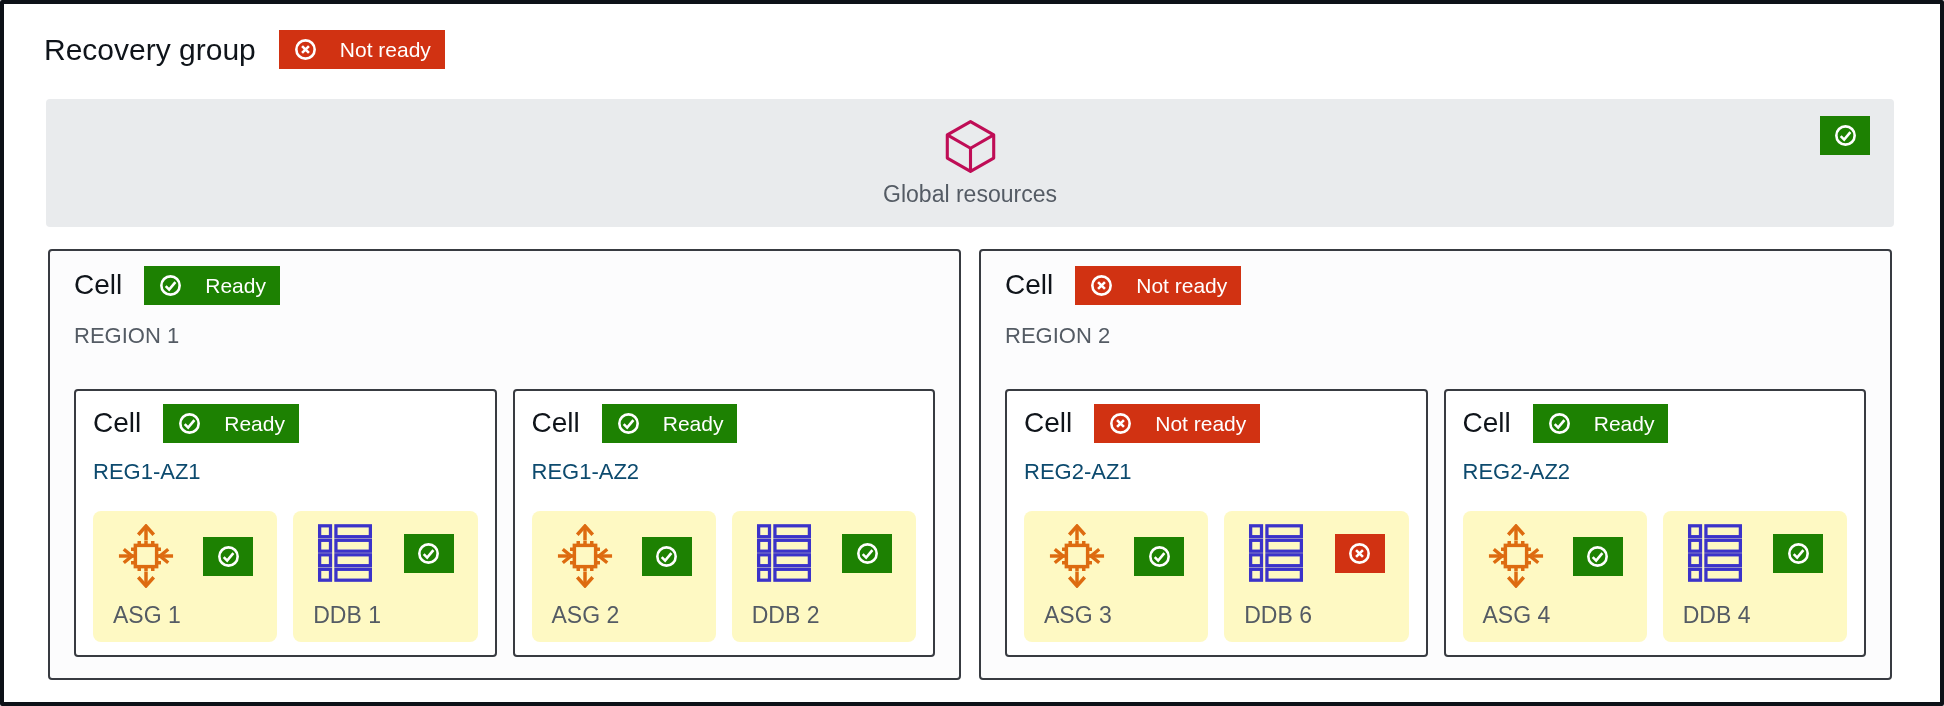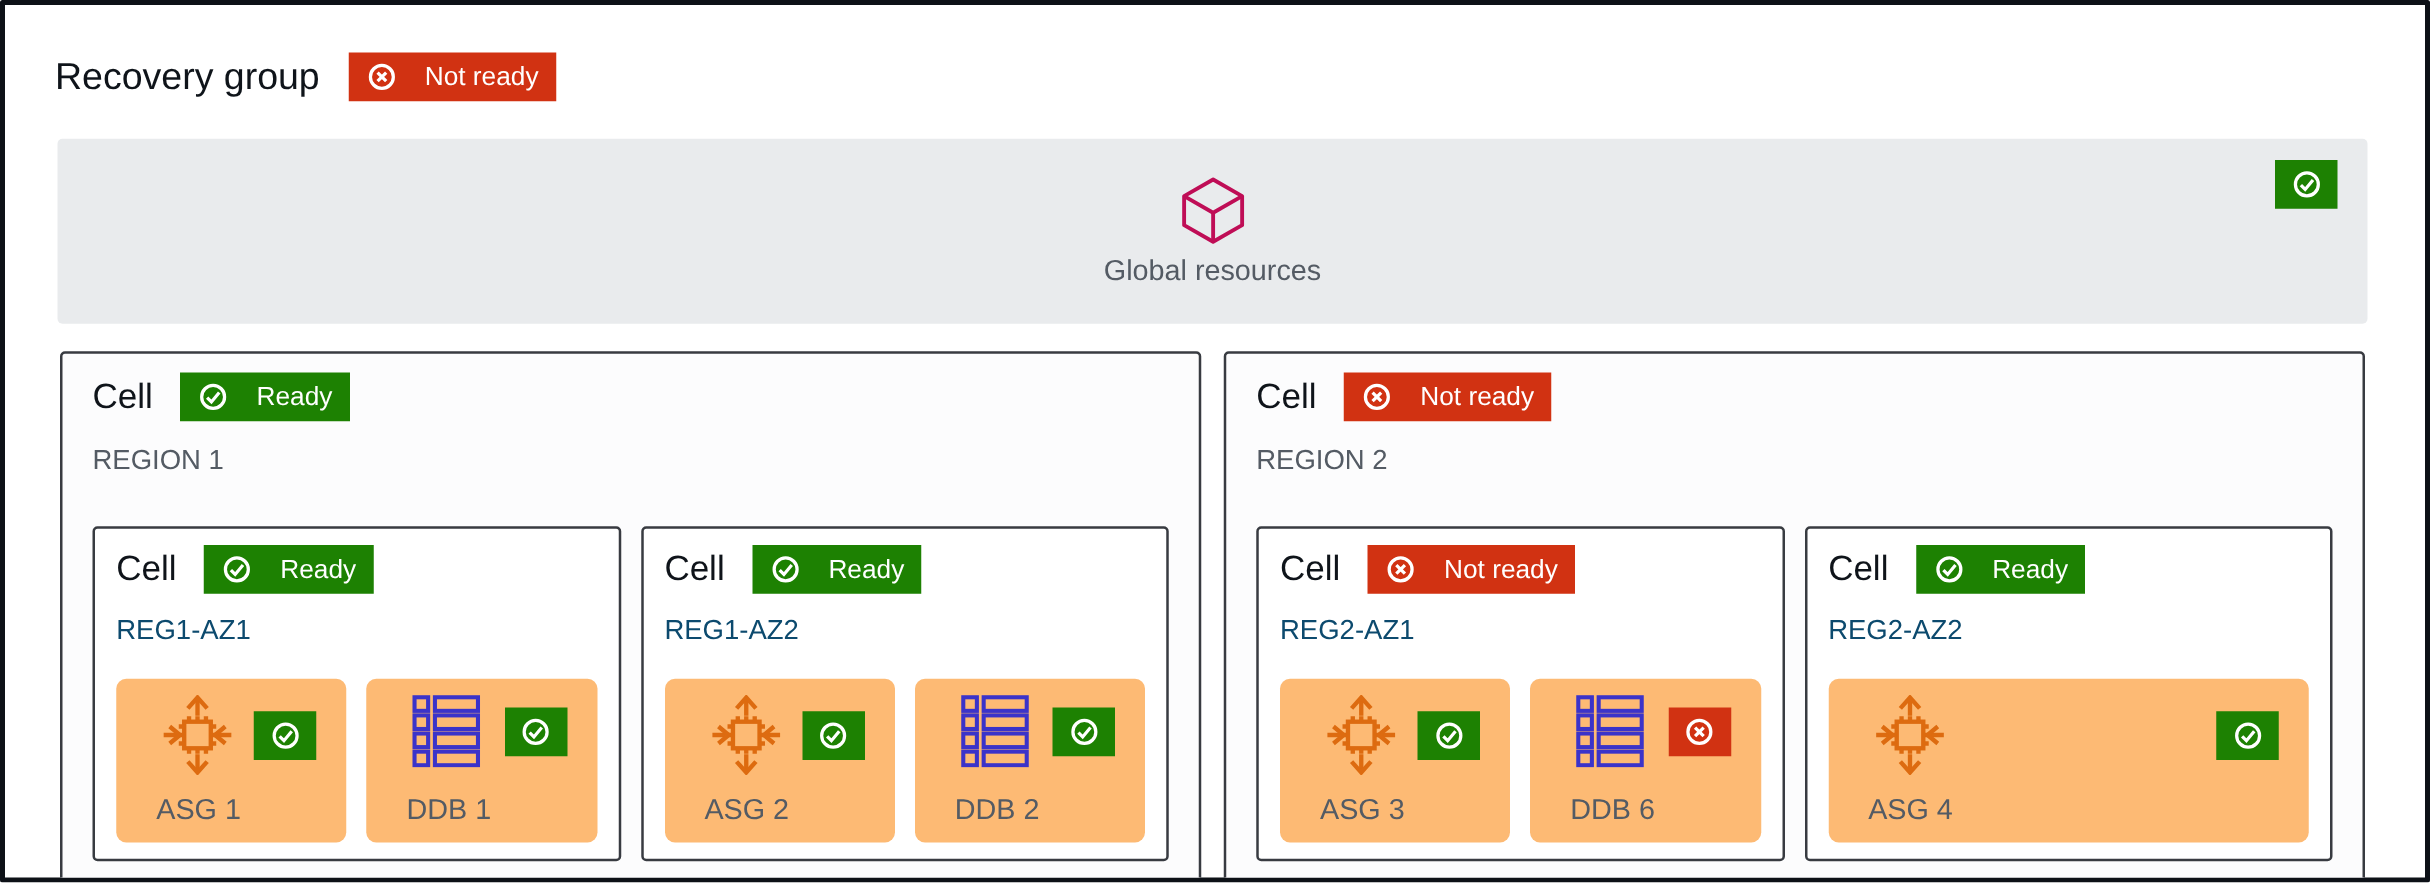--- a/index.html
+++ b/index.html
@@ -1,49 +1,49 @@
 <!DOCTYPE html>
 <html><head>
 <meta charset="utf-8">
 <style>
   html,body{margin:0;padding:0;background:#ffffff;font-family:"Liberation Sans","DejaVu Sans",sans-serif;}
   .frame{position:relative;width:1944px;height:706px;box-sizing:border-box;border:4px solid #0d1117;border-radius:2px;background:#ffffff;overflow:hidden;}
 
   
-  .header{display:flex;align-items:center;gap:23px;margin:38px 40px 0 40px;}
+  .header{display:flex;align-items:center;gap:23px;margin:26px 40px 0 40px;}
   .page-title{font-size:30px;color:#0f141a;line-height:1.1;}
 
   
   .badge{display:inline-flex;align-items:center;justify-content:center;gap:22px;height:39px;padding:0 14px;color:#ffffff;font-size:21px;box-sizing:border-box;flex:none;}
   .badge[data-state="success"]{background:#1D8102;}
   .badge[data-state="error"]{background:#D13212;}
   .badge.icon-badge{width:50px;padding:0;}
   .bicon{width:25px;height:25px;color:#ffffff;display:block;}
 
   
-  .global-bar{position:relative;margin:30px 46px 0 42px;height:148px;background:#e9ebed;border-radius:4px;display:flex;flex-direction:column;align-items:center;justify-content:center;gap:7px;}
+  .global-bar{position:relative;margin:30px 46px 0 42px;height:128px;background:#e9ebed;border-radius:4px;display:flex;flex-direction:column;align-items:center;justify-content:center;gap:7px;}
   .cube{width:55px;height:55px;color:#bf0d56;display:block;}
   .global-label{font-size:23px;color:#545b64;}
   .global-badge{position:absolute;top:17px;right:24px;}
 
   
   .regions{display:flex;gap:18px;margin:22px 48px 12px 44px;height:431px;}
   .region{flex:1;box-sizing:border-box;border:2px solid #383b41;border-radius:4px;background:#fcfcfd;padding:15px 24px;}
   .cell-head{display:flex;align-items:center;gap:22px;}
   .cell-title{font-size:28px;color:#0f141a;line-height:1.15;}
   .region-name{font-size:22px;color:#545b64;margin-top:18px;}
 
   
   .zones{display:flex;gap:16px;margin-top:40px;height:268px;}
   .zone{flex:1;box-sizing:border-box;border:2px solid #383b41;border-radius:4px;background:#ffffff;padding:13px 17px;}
   .zone-name{font-size:22px;color:#0c4a6e;margin-top:16px;}
 
   
   .tiles{display:flex;gap:16px;margin-top:26px;}
-  .tile{flex:1;height:131px;box-sizing:border-box;background:#fdba74;border-radius:8px;padding:13px 24px 11px 32px;display:flex;flex-direction:column;justify-content:space-between;}
+  .tile{flex:1;height:131px;box-sizing:border-box;background:#fef9c3;border-radius:8px;padding:13px 24px 11px 20px;display:flex;flex-direction:column;justify-content:space-between;}
   .tile-top{display:flex;align-items:center;justify-content:space-between;}
   .res-icon{display:block;}
   .asg-icon{width:58px;height:64px;color:#dd6b10;margin-left:4px;}
   .ddb-icon{width:56px;height:58px;color:#3b33c9;margin-left:4px;}
   .tile-label{font-size:23px;color:#545b64;margin-bottom:2px;}
   svg{overflow:visible;}
 </style>
 </head>
 <body>
 
@@ -316,20 +316,35 @@
 
                 <span class="badge icon-badge" data-state="success">
                   <svg class="bicon check-icon">
                       <use href="#sym-check"></use>
                     </svg>
 
                 </span>
               </div>
               <div class="tile-label">ASG 4</div>
             </div>
+            <div class="tile" data-type="ddb">
+              <div class="tile-top">
+
+                <svg class="res-icon ddb-icon">
+                    <use href="#sym-ddb"></use>
+                  </svg>
+                <span class="badge icon-badge" data-state="success">
+                  <svg class="bicon check-icon">
+                      <use href="#sym-check"></use>
+                    </svg>
+
+                </span>
+              </div>
+              <div class="tile-label">DDB 4</div>
+            </div>
           </div>
         </div>
 
       </div>
     </section>
 
   </div>
 </div>
 
 </body></html>

